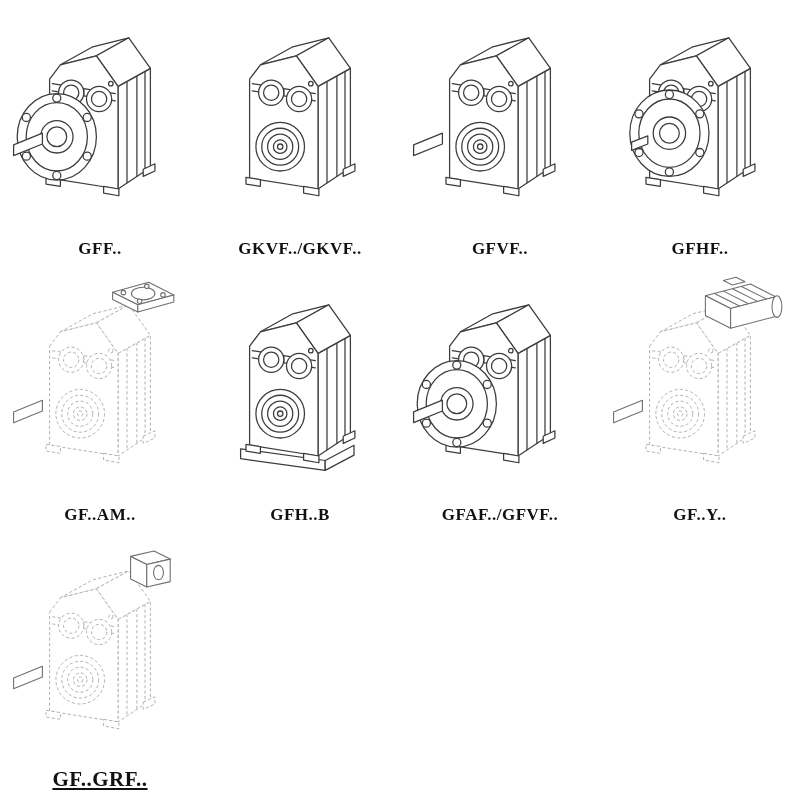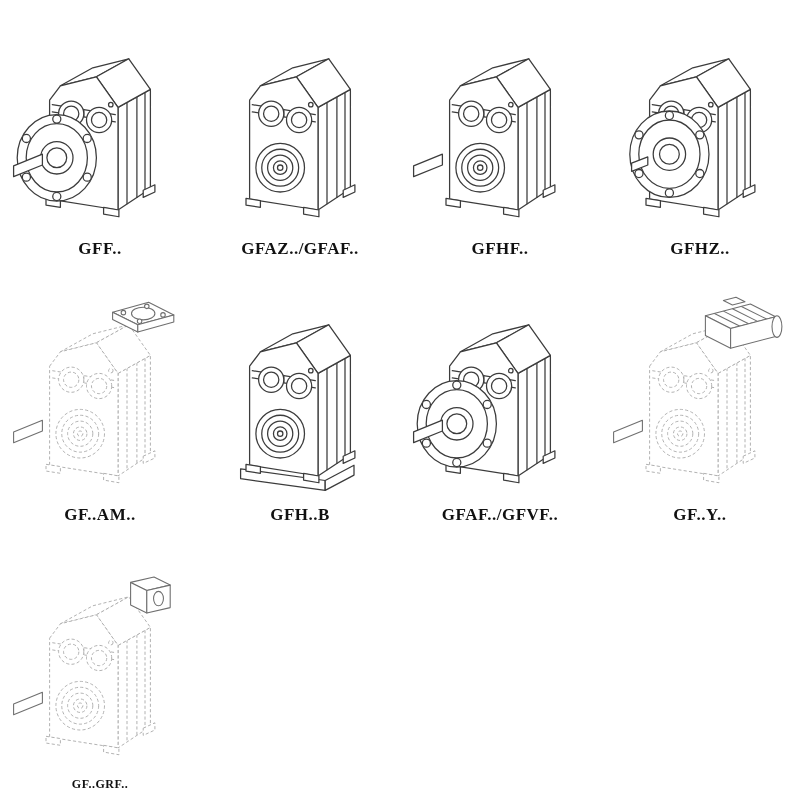--- a/index.html
+++ b/index.html
@@ -6,28 +6,28 @@
   html,body { background:#ffffff; }
   body { width:800px; height:800px; overflow:hidden; }
   .page { width:800px; height:800px; background:#fff; font-family:"Liberation Serif", serif; }
   .grid {
     display:grid; width:100%; height:100%;
     grid-template-columns:repeat(4,1fr);
     grid-template-rows:repeat(3,1fr);
   }
   .cell {
     display:flex; flex-direction:column; align-items:center;
-    justify-content:flex-end; padding-bottom:8px; overflow:hidden;
+    justify-content:space-between; padding-bottom:8px; overflow:hidden;
   }
   .drawing { width:180px; height:216px; flex:0 0 auto; }
   .label {
     font-weight:700; font-size:17px; color:#111;
     letter-spacing:.5px; margin-top:2px; white-space:nowrap;
   }
-  .label.lg { font-size:12px; }
+  .label.lg { font-size:21px;text-decoration:underline; }
   .boxed { outline:1px solid #ddd; outline-offset:-2px; }
   .defs-holder { position:absolute; width:0; height:0; overflow:hidden; }
 </style>
 </head>
 <body>
 
 <svg class="defs-holder" aria-hidden="true">
   <defs>
     <g id="gb-body">
       <polygon points="120,96 156,76 156,186 120,210"></polygon>
@@ -128,41 +128,41 @@
       </svg>
       <figcaption class="label">GFF..</figcaption>
     </figure>
 
     <figure class="cell">
       <svg class="drawing" viewBox="0 0 200 240">
         <use href="#gb-body" stroke="#3c3c3c" stroke-width="1.4" fill="#fff" stroke-linejoin="round" stroke-linecap="round"></use>
         <use href="#bores-pair" stroke="#3c3c3c" stroke-width="1.4" fill="#fff"></use>
         <use href="#rings" stroke="#3c3c3c" stroke-width="1.4" fill="#fff"></use>
       </svg>
-      <figcaption class="label">GFAZ../GFAF..</figcaption>
+      <figcaption class="label">GKVF../GKVF..</figcaption>
     </figure>
 
     <figure class="cell">
       <svg class="drawing" viewBox="0 0 200 240">
         <use href="#gb-body" stroke="#3c3c3c" stroke-width="1.4" fill="#fff" stroke-linejoin="round" stroke-linecap="round"></use>
         <use href="#bores-pair" stroke="#3c3c3c" stroke-width="1.4" fill="#fff"></use>
         <use href="#rings" stroke="#3c3c3c" stroke-width="1.4" fill="#fff"></use>
         <use href="#shaft-ll" stroke="#3c3c3c" stroke-width="1.4" fill="#fff" stroke-linejoin="round"></use>
       </svg>
-      <figcaption class="label">GFHF..</figcaption>
+      <figcaption class="label">GFVF..</figcaption>
     </figure>
 
     <figure class="cell">
       <svg class="drawing" viewBox="0 0 200 240">
         <use href="#gb-body" stroke="#3c3c3c" stroke-width="1.4" fill="#fff" stroke-linejoin="round" stroke-linecap="round"></use>
         <use href="#bores-pair" stroke="#3c3c3c" stroke-width="1.4" fill="#fff"></use>
         <use href="#flange" transform="translate(14,-4)" stroke="#3c3c3c" stroke-width="1.4" fill="#fff"></use>
         <polygon points="24,158 42,151 42,160 24,167" stroke="#3c3c3c" stroke-width="1.4" fill="#fff" stroke-linejoin="round"></polygon>
       </svg>
-      <figcaption class="label">GFHZ..</figcaption>
+      <figcaption class="label">GFHF..</figcaption>
     </figure>
 
 
     <figure class="cell">
       <svg class="drawing" viewBox="0 0 200 240">
         <use href="#gb-body" stroke="#a9a9a9" stroke-width="1" fill="#fff" stroke-dasharray="3.5 2.5" stroke-linejoin="round"></use>
         <use href="#bores-pair" stroke="#a9a9a9" stroke-width="1" fill="#fff" stroke-dasharray="3.5 2.5"></use>
         <use href="#rings" stroke="#a9a9a9" stroke-width="1" fill="#fff" stroke-dasharray="3.5 2.5"></use>
         <use href="#top-flange" stroke="#6f6f6f" stroke-width="1.2" fill="#fff" stroke-linejoin="round"></use>
         <use href="#shaft-ll" stroke="#6f6f6f" stroke-width="1.2" fill="#fff" stroke-linejoin="round"></use>

